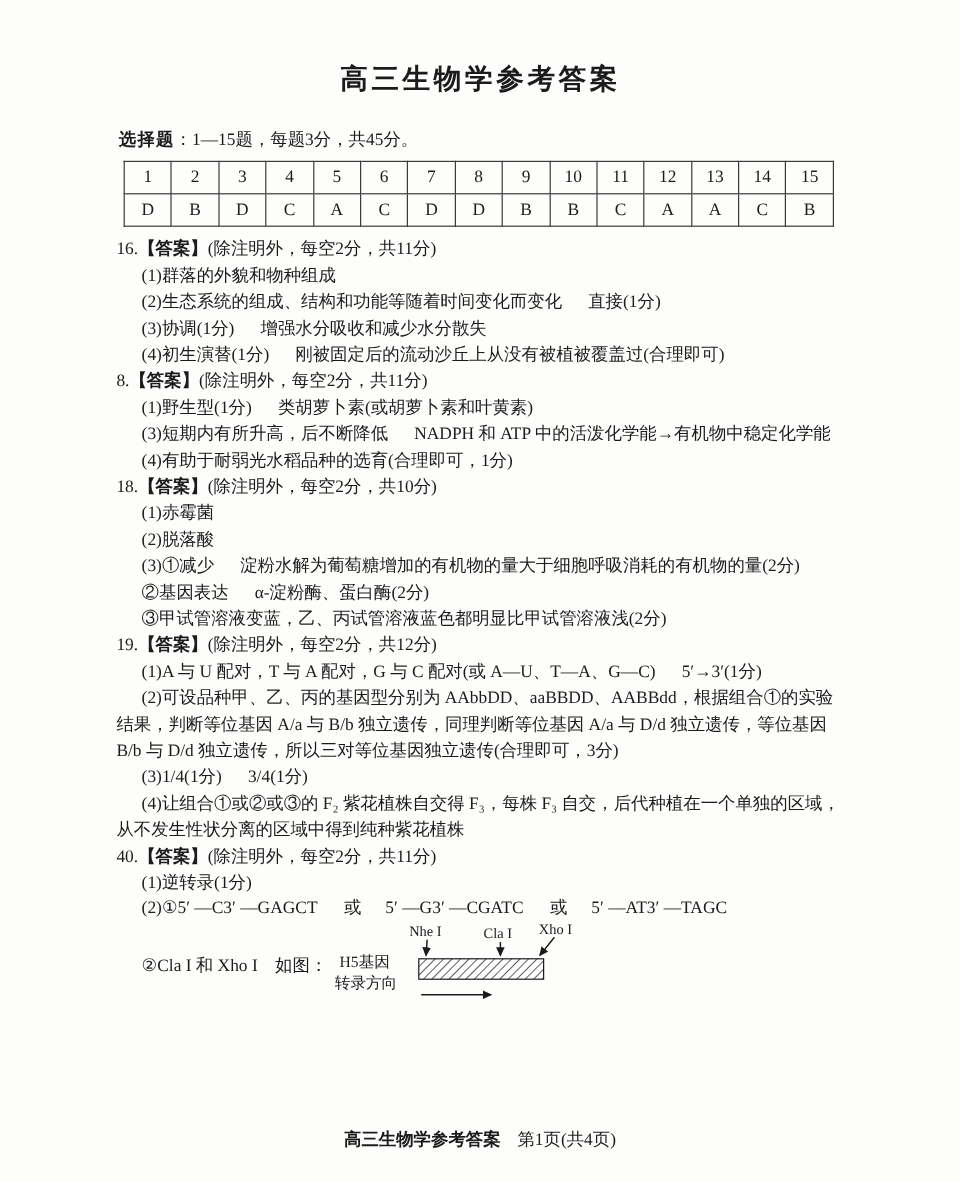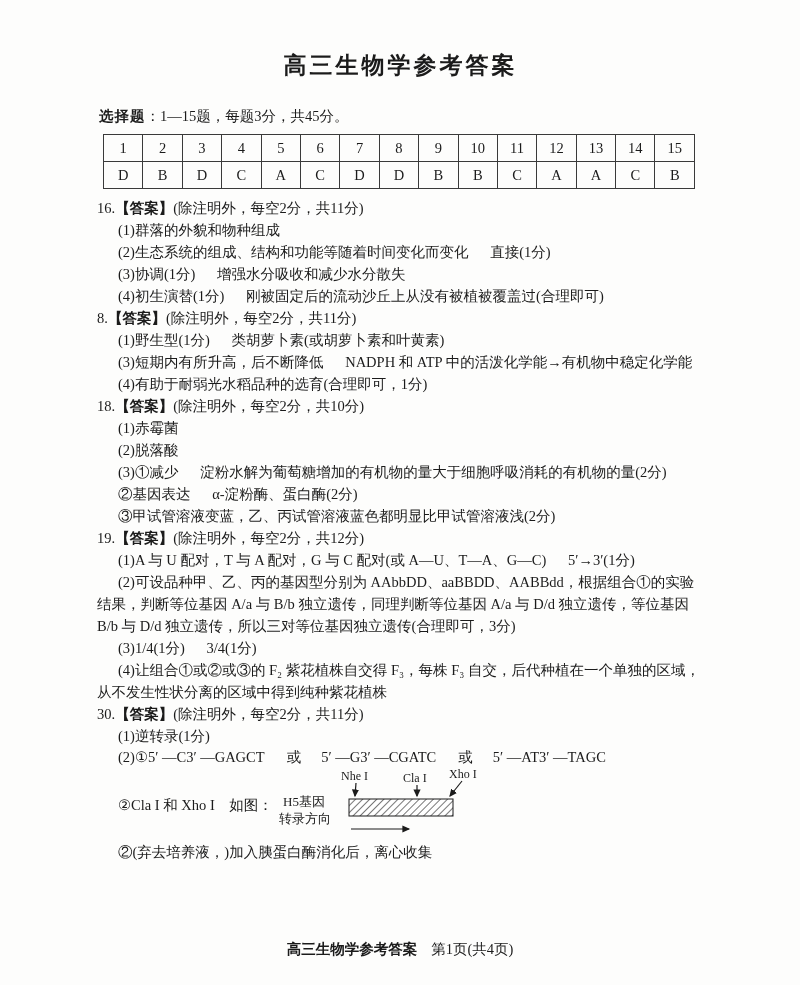--- a/index.html
+++ b/index.html
@@ -132,21 +132,21 @@
 
       <section>
         <p class="q-header"><span>19.</span><span class="q-label">【答案】</span><span>(除注明外，每空2分，共12分)</span></p>
         <p class="q-line">(1)A 与 U 配对，T 与 A 配对，G 与 C 配对(或 A—U、T—A、G—C)      5′→3′(1分)</p>
         <p class="q-line">(2)可设品种甲、乙、丙的基因型分别为 AAbbDD、aaBBDD、AABBdd，根据组合①的实验结果，判断等位基因 A/a 与 B/b 独立遗传，同理判断等位基因 A/a 与 D/d 独立遗传，等位基因 B/b 与 D/d 独立遗传，所以三对等位基因独立遗传(合理即可，3分)</p>
         <p class="q-line">(3)1/4(1分)      3/4(1分)</p>
         <p class="q-line">(4)让组合①或②或③的 F₂ 紫花植株自交得 F₃，每株 F₃ 自交，后代种植在一个单独的区域，从不发生性状分离的区域中得到纯种紫花植株</p>
       </section>
 
       <section>
-        <p class="q-header"><span>30.</span><span class="q-label">【答案】</span><span>(除注明外，每空2分，共11分)</span></p>
+        <p class="q-header"><span>40.</span><span class="q-label">【答案】</span><span>(除注明外，每空2分，共11分)</span></p>
         <p class="q-line">(1)逆转录(1分)</p>
 
         <div class="dna-ends">
           <span class="ends-prefix">(2)①</span>
           <span class="end-pair">
             <span>5′ —C</span>
             <span>3′ —GAGCT</span>
           </span>
           <span class="or-sep">或</span>
           <span class="end-pair">
@@ -178,20 +178,19 @@
             <text x="62" y="11" font-size="12">Nhe I</text>
             <text x="124" y="13" font-size="12">Cla I</text>
             <text x="170" y="9" font-size="12">Xho I</text>
             <line x1="77" y1="14" x2="76" y2="27" stroke="#1b1b1b" stroke-width="1.2" marker-end="url(#ah)"></line>
             <line x1="138" y1="16" x2="138" y2="27" stroke="#1b1b1b" stroke-width="1.2" marker-end="url(#ah)"></line>
             <line x1="183" y1="12" x2="171" y2="27" stroke="#1b1b1b" stroke-width="1.2" marker-end="url(#ah)"></line>
             <line x1="72" y1="60" x2="130" y2="60" stroke="#1b1b1b" stroke-width="1.2" marker-end="url(#ah)"></line>
           </svg>
         </div>
 
-        <p class="q-line">②(弃去培养液，)加入胰蛋白酶消化后，离心收集</p>
       </section>
 
     </div>
   </div>
 
   <p class="footer"><b>高三生物学参考答案</b><span>第1页(共4页)</span></p>
 </div>
 
 </body></html>

